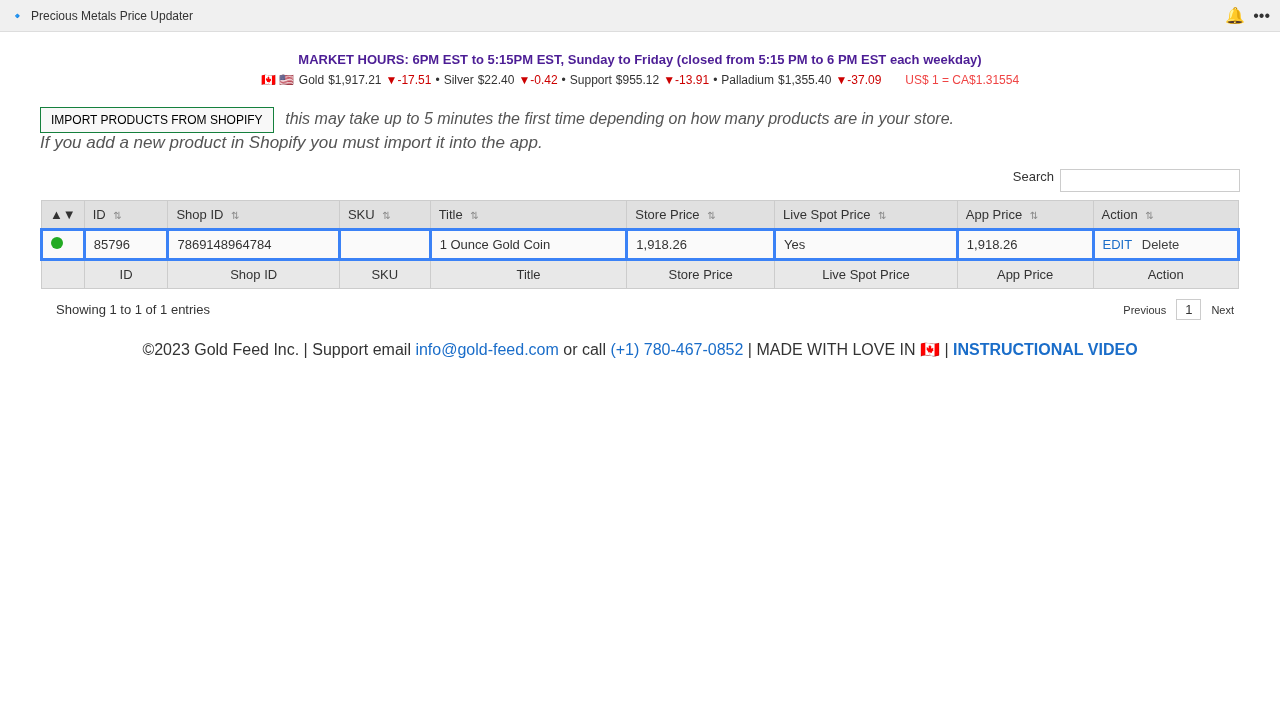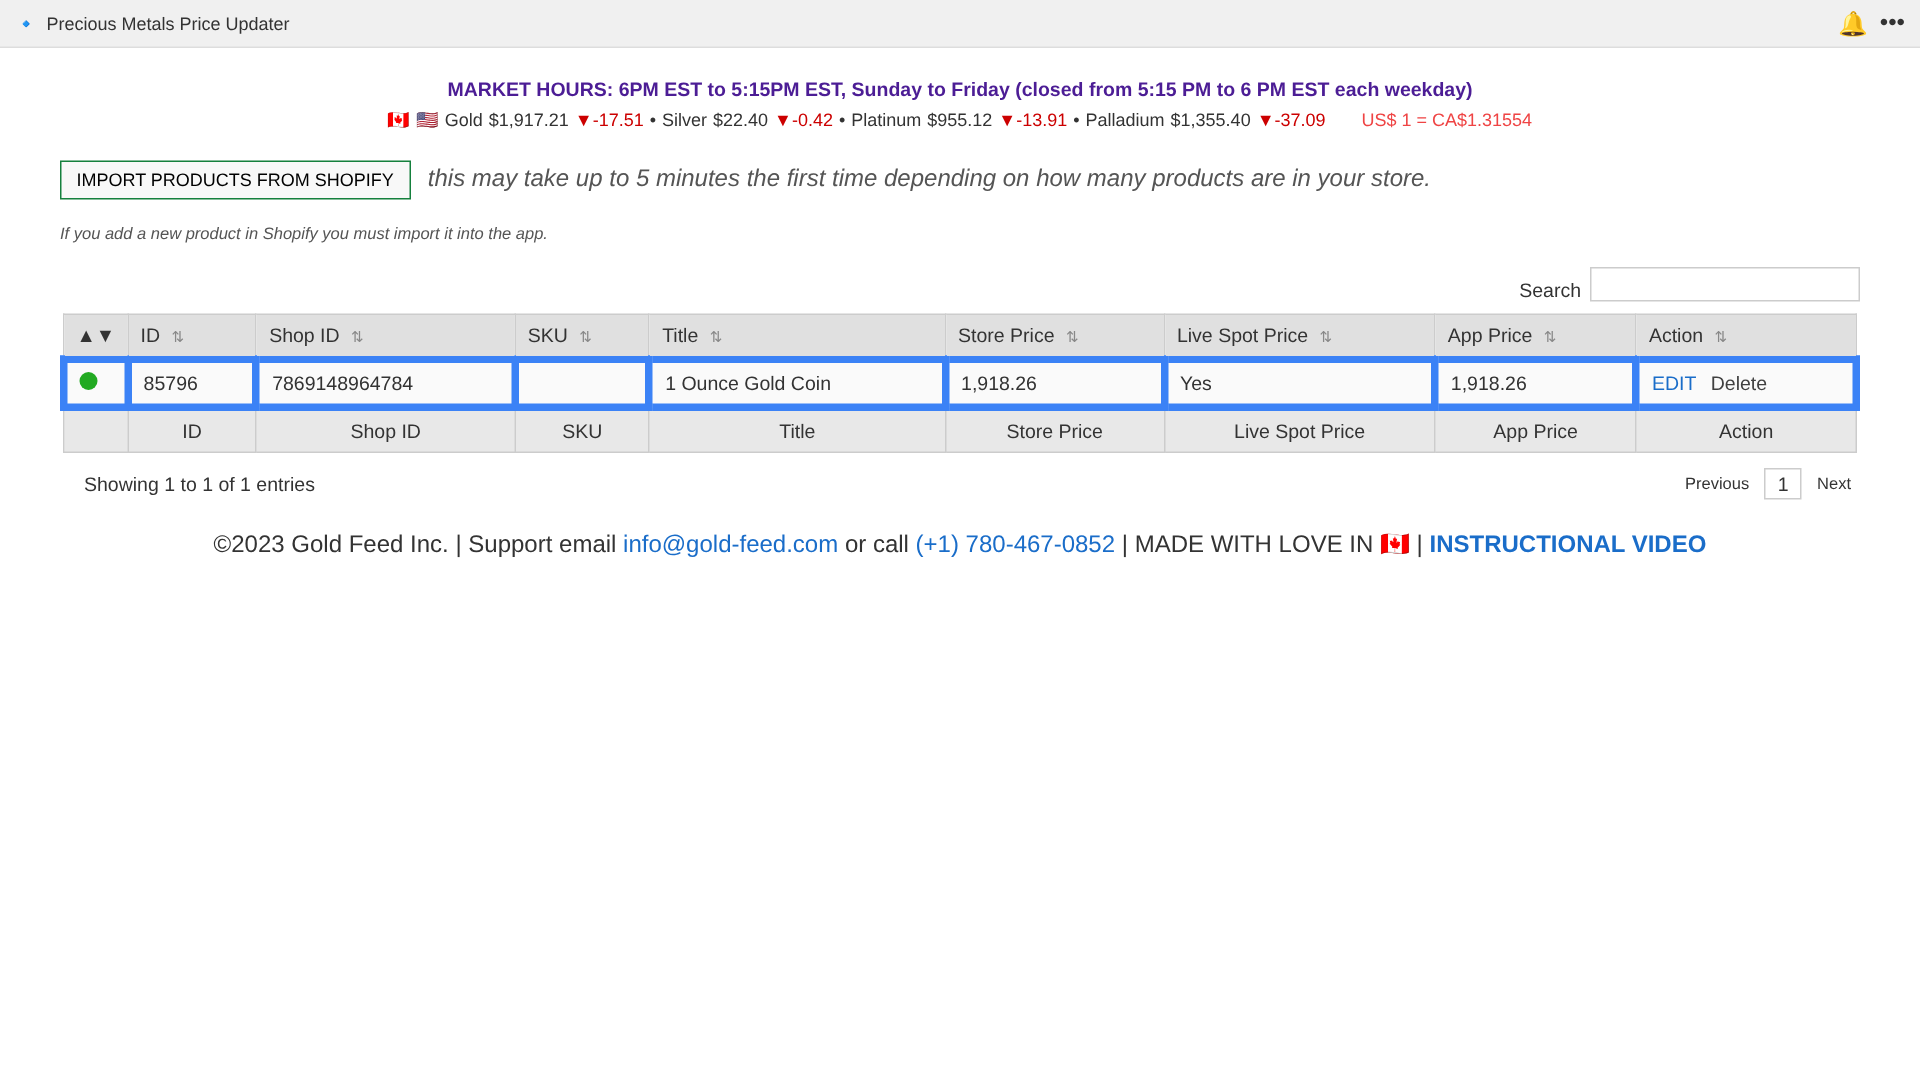--- a/index.html
+++ b/index.html
@@ -72,29 +72,29 @@
       font-size: 12px;
       cursor: pointer;
       margin-right: 8px;
     }
     .import-note {
       font-size: 16px;
       color: #555;
       font-style: italic;
     }
     .import-sub {
-      font-size: 11px;
+      font-size: 17px;
       color: #555;
       font-style: italic;
-      margin-top: 17px;
+      margin-top: 0;
     }
     .search-bar {
       display: flex;
       justify-content: flex-end;
-      align-items: flex-end;
+      align-items: flex-start;
       margin-bottom: 8px;
       gap: 6px;
     }
     .search-bar label {
       font-size: 13px;
     }
     .search-bar input {
       border: 1px solid #ccc;
       padding: 3px 6px;
       font-size: 13px;
@@ -115,21 +115,21 @@
       position: relative;
     }
     thead tr th .sort-arrows {
       display: inline-block;
       margin-left: 4px;
       font-size: 10px;
       color: #888;
       vertical-align: middle;
     }
     tbody tr td {
-      border: 5px solid #3b82f6;
+      border: 3px solid #3b82f6;
       padding: 6px 8px;
       background: #fff;
     }
     tbody tr:nth-child(odd) td {
       background: #fafafa;
     }
     .status-dot {
       width: 12px;
       height: 12px;
       border-radius: 50%;
@@ -222,21 +222,21 @@
     <span>🇨🇦</span>
     <span>🇺🇸</span>
     <span>Gold</span>
     <span>$1,917.21</span>
     <span class="price-down">▼-17.51</span>
     <span>•</span>
     <span>Silver</span>
     <span>$22.40</span>
     <span class="price-down">▼-0.42</span>
     <span>•</span>
-    <span>Platinum</span>
+    <span>Support</span>
     <span>$955.12</span>
     <span class="price-down">▼-13.91</span>
     <span>•</span>
     <span>Palladium</span>
     <span>$1,355.40</span>
     <span class="price-down">▼-37.09</span>
     <span class="exchange-rate">US$ 1 = CA$1.31554</span>
   </div>
 
   <div class="import-section">

